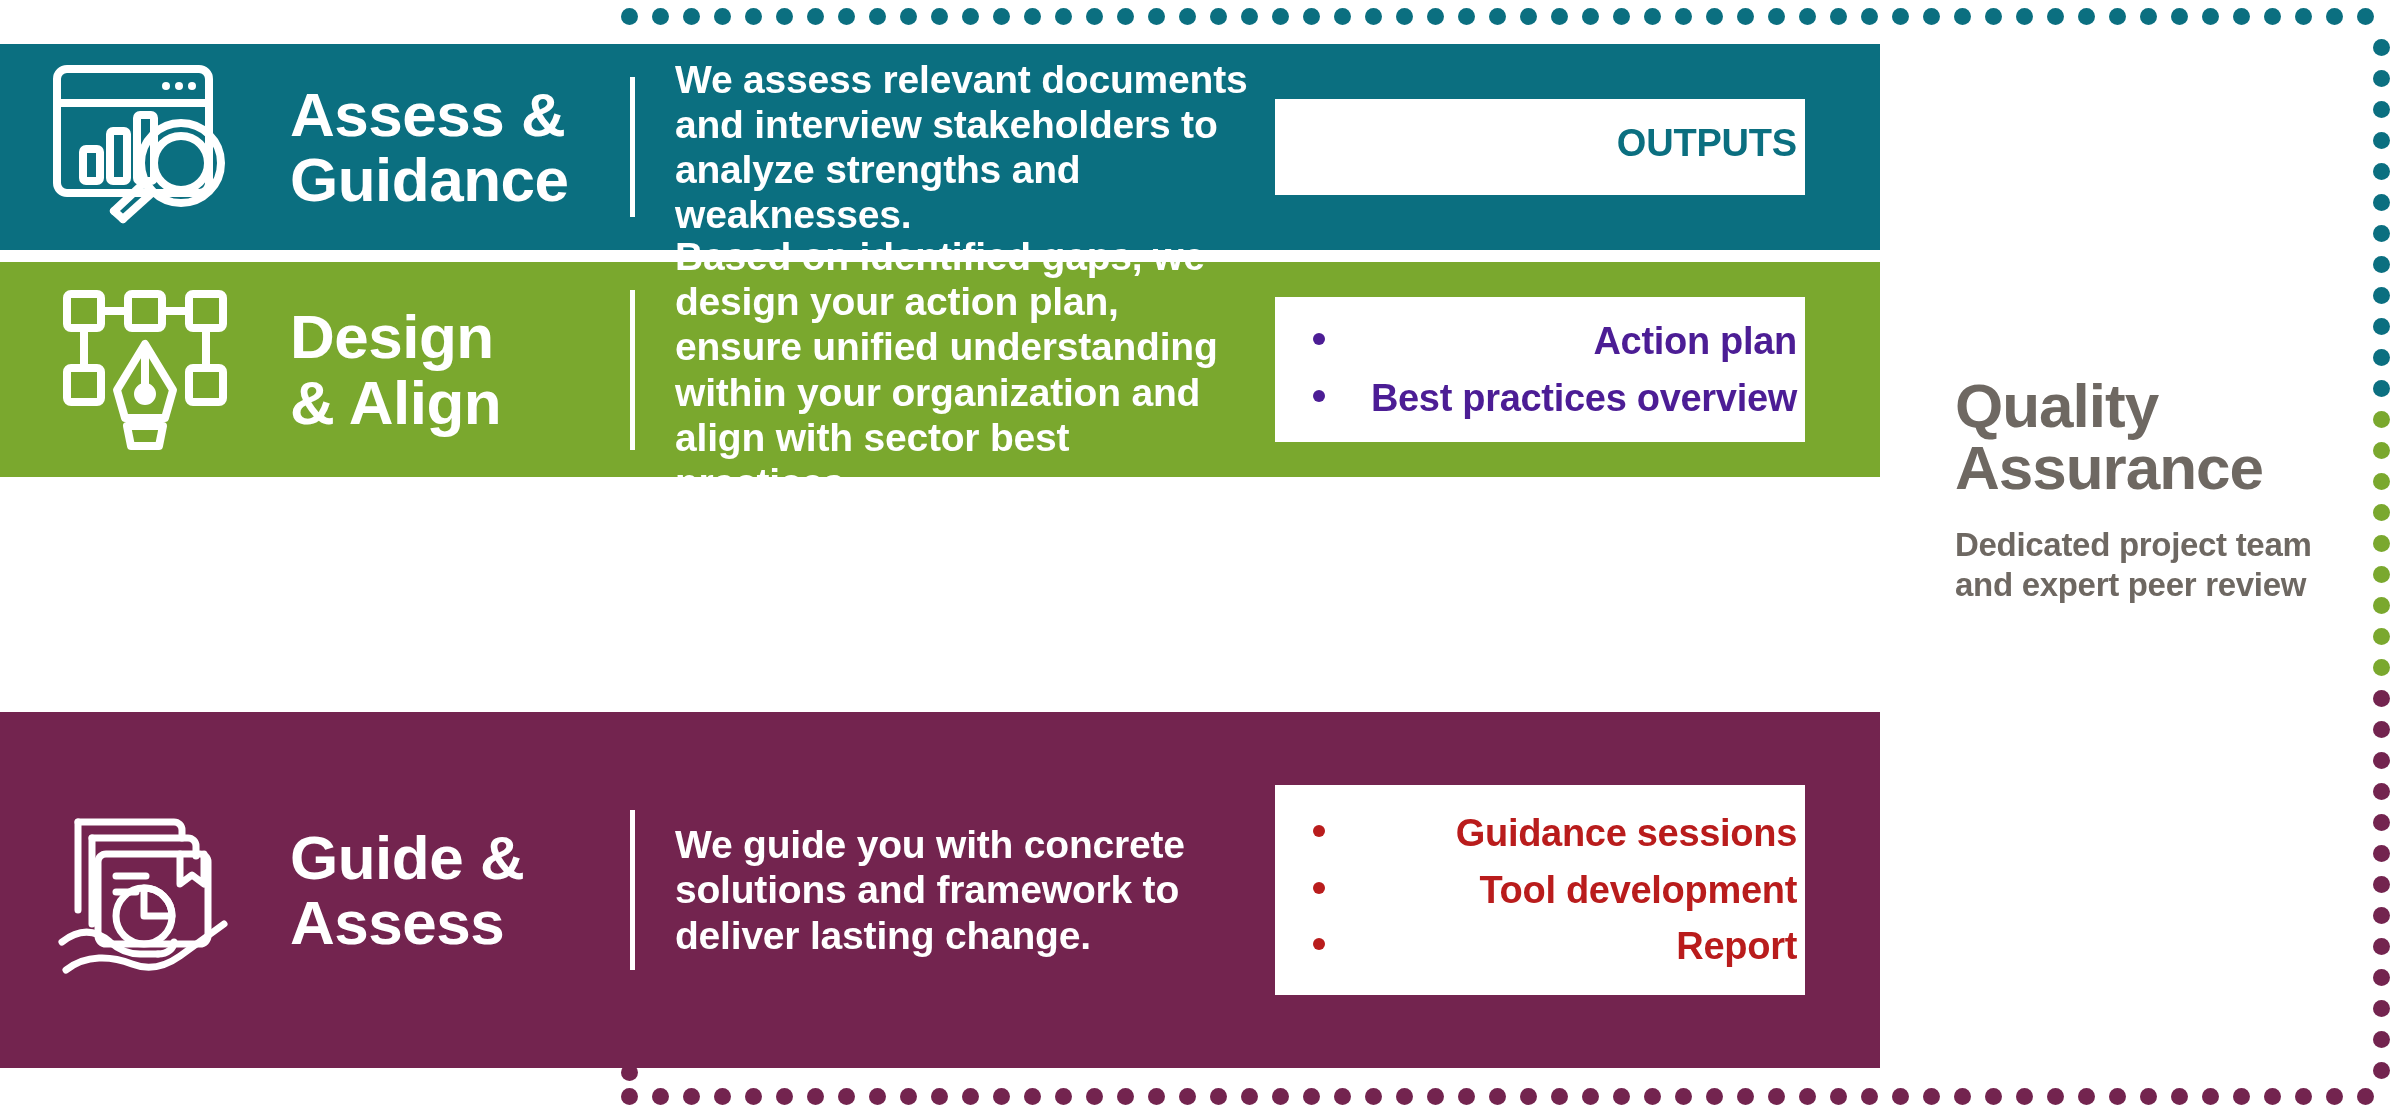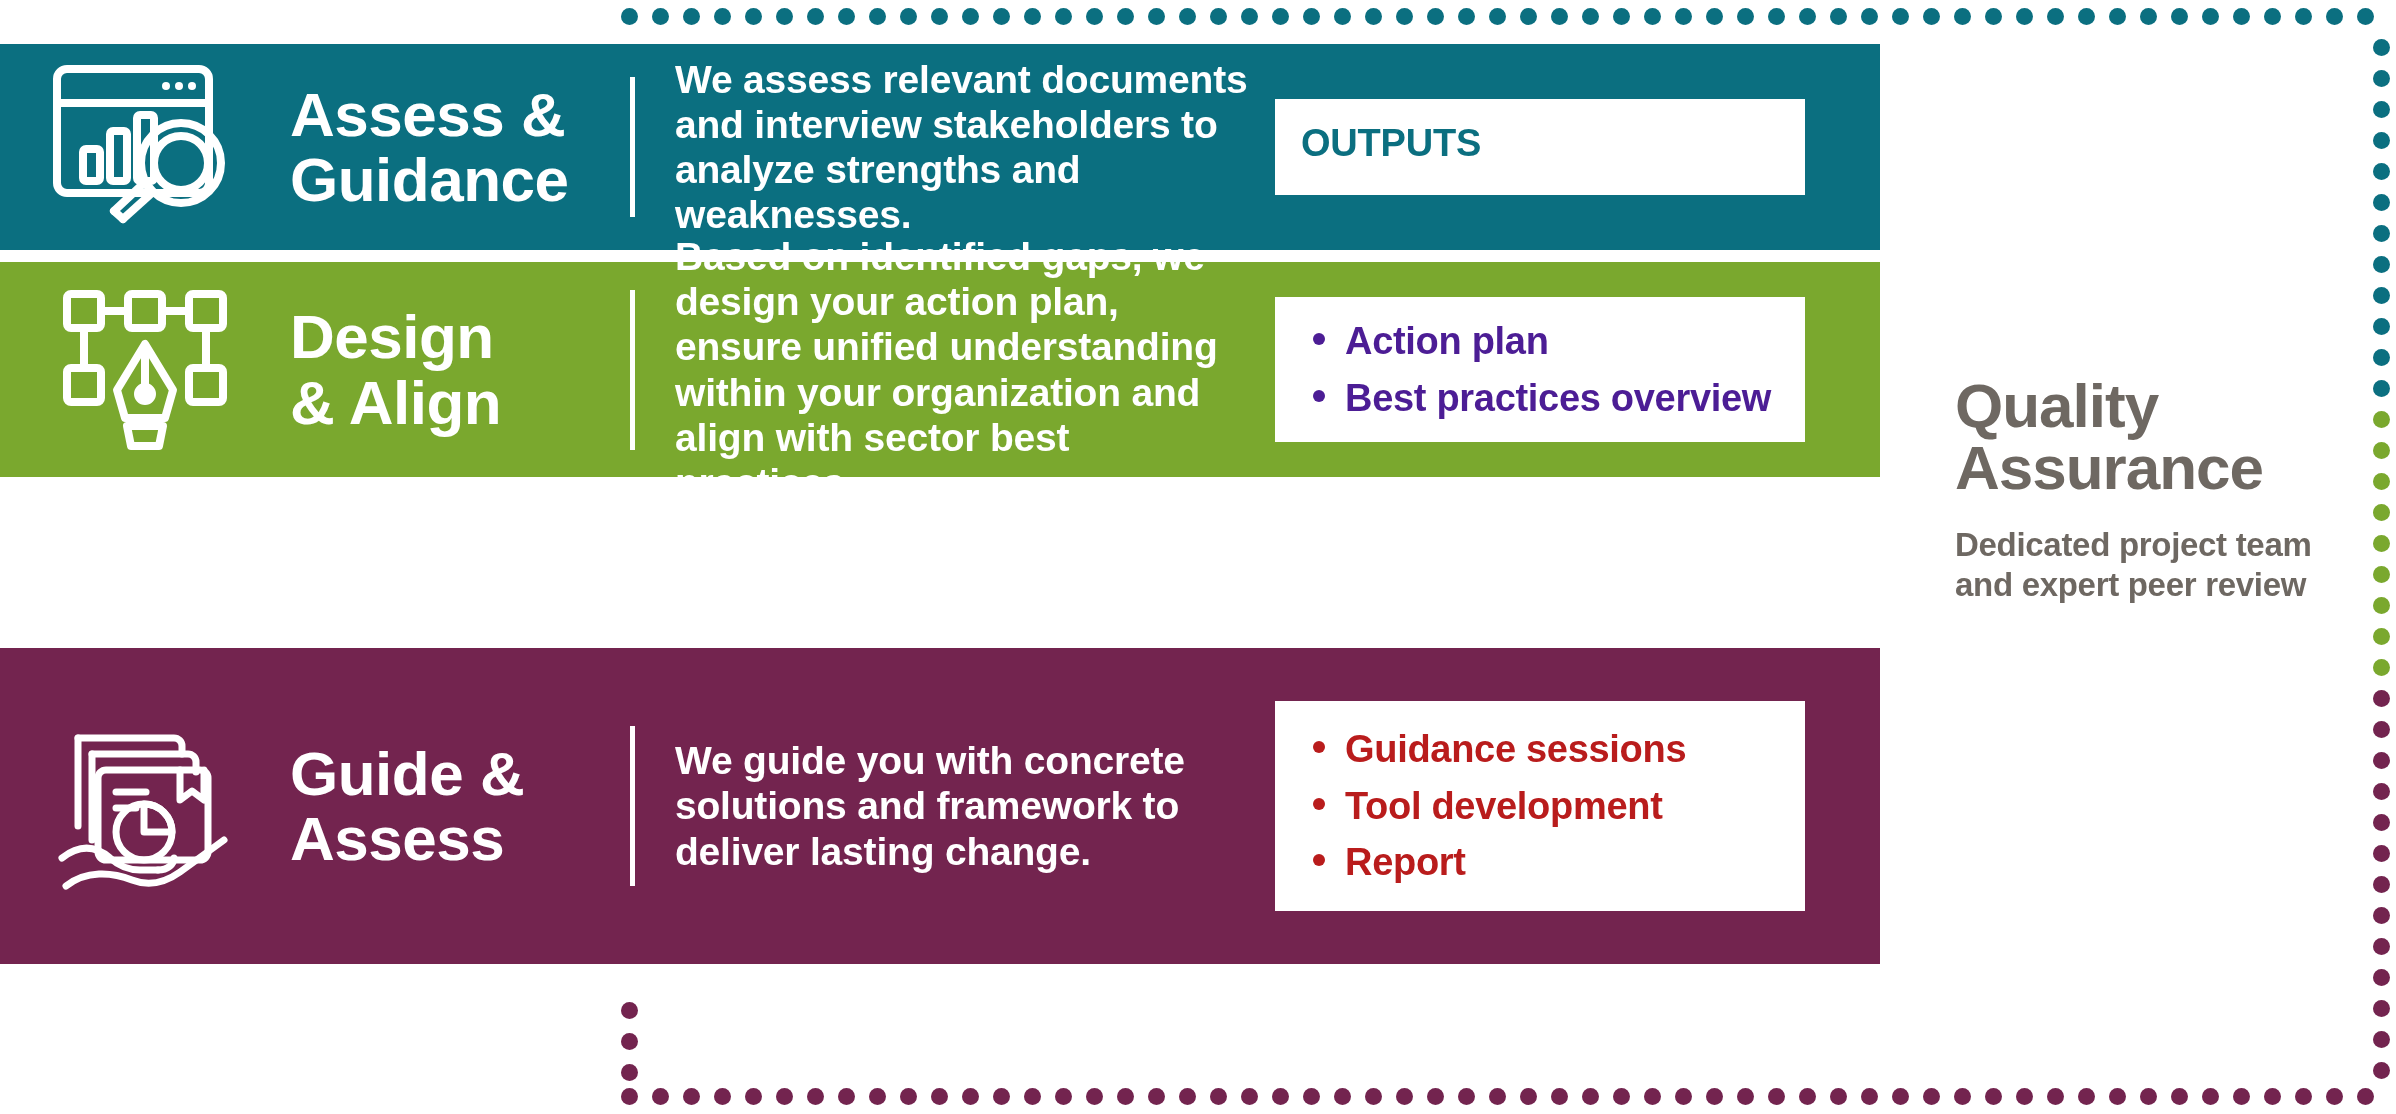--- a/index.html
+++ b/index.html
@@ -73,20 +73,21 @@
     padding-left: 40px;
     padding-right: 24px;
     letter-spacing: -0.2px;
   }
 
   .outputs-card {
     background: #ffffff;
     flex: 0 0 530px;
     width: 530px;
     padding: 22px 8px 24px 26px;
+    text-align: right;
   }
 
   .outputs-heading {
     font-size: 38px;
     font-weight: bold;
     line-height: 1.18;
     margin-bottom: 6px;
     letter-spacing: -0.2px;
   }
 
@@ -371,21 +372,21 @@
     <div class="desc-cell">Based on identified gaps, we design your action plan, ensure unified understanding within your organization and align with sector best practices.</div>
 
     <div class="outputs-card" style="padding-top:16px; padding-bottom:16px;">
       <ul class="outputs-list c-green">
         <li>Action plan</li>
         <li>Best practices overview</li>
       </ul>
     </div>
   </div>
 
-  <div class="row row-purple" style="top:648px; height:316px; width:1880px;">
+  <div class="row row-purple" style="top:712px; height:356px; width:1880px;">
 
     <div class="icon-cell">
       <span>
         <svg class="icon-svg" width="210" height="196" viewBox="0 0 210 196" fill="none" stroke="#ffffff" stroke-width="7" stroke-linecap="round" stroke-linejoin="round">
           <path d="M38 30 h96 a8 8 0 0 1 8 8 v8"></path>
           <path d="M38 30 v88"></path>
           <path d="M52 46 h96 a8 8 0 0 1 8 8 v10"></path>
           <path d="M52 46 v86"></path>
           <path d="M66 62 h94 a8 8 0 0 1 8 8 v74 a8 8 0 0 1 -8 8 h-94 a8 8 0 0 1 -8 -8 v-74 a8 8 0 0 1 8 -8 z"></path>
           <line x1="76" y1="84" x2="106" y2="84"></line>

